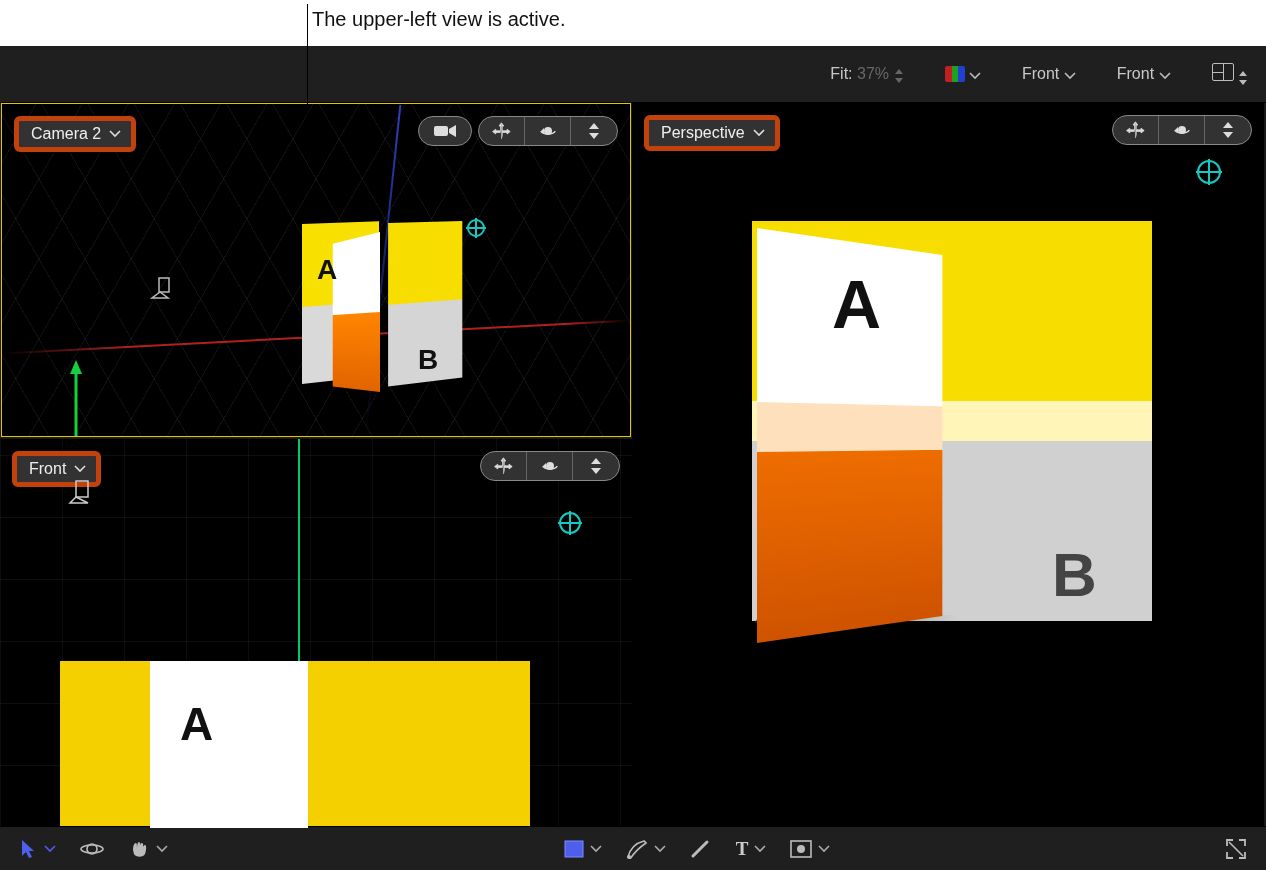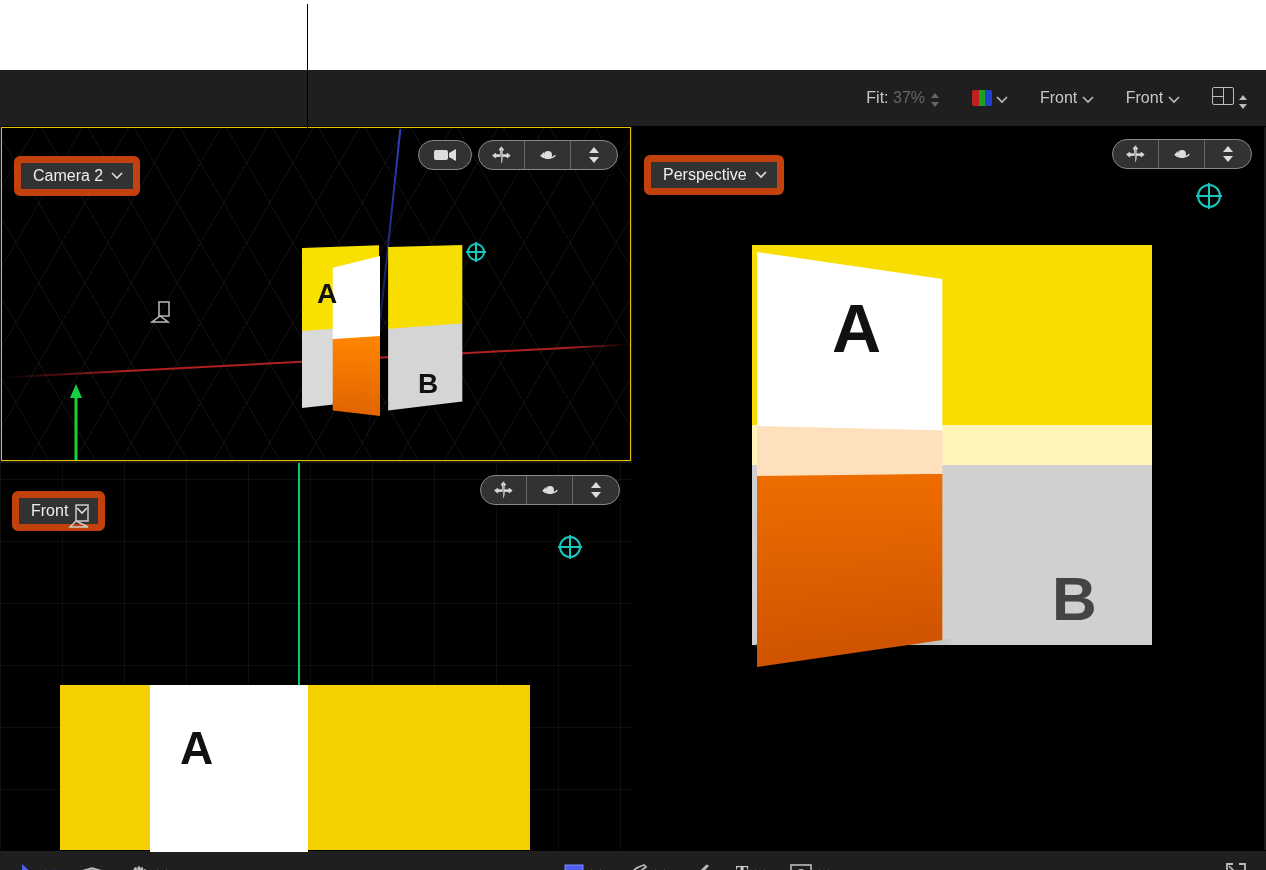--- a/index.html
+++ b/index.html
@@ -35,24 +35,23 @@
     background: #1a1a1a;
   }
   .menubar {
     height: 57px;
     background: #1f1f1f;
     border-bottom: 1px solid #000;
     display: flex;
     justify-content: flex-end;
     align-items: center;
     padding-right: 18px;
-    gap: 32px;
+    gap: 41px;
     font-size: 16px;
     color: #c8c8c8;
-    margin-top: 24px;
   }
   .menubar .fit-label { color: #c8c8c8; }
   .menubar .fit-val { color: #666; }
   .menubar .chev {
     font-size: 11px;
     display:inline-block;
     line-height:0;
   }
   .chev svg { vertical-align: middle; }
   .color-chip {
@@ -86,22 +85,22 @@
     position: absolute;
     background: #000;
     overflow: hidden;
   }
   .vp-tl { left:1px; top:0; width:630px; height:334px; border:1.5px solid #e6c400; }
   .vp-bl { left:0px; top:336px; width:632px; height:389px; }
   .vp-r  { left:632px; top:0; width:632px; height:725px; }
 
   .view-dd {
     position:absolute;
-    top:28px; left:12px;
-    border:7px solid #c2410c;
+    top:12px; left:12px;
+    border:5px solid #c2410c;
     background:#323232;
     border-radius:6px;
     padding:4px 10px 4px 12px;
     font-size:16px;
     color:#eee;
     display:flex; align-items:center; gap:8px;
     z-index:50;
   }
 
   .pillbar {
@@ -216,20 +215,21 @@
     padding:0 20px;
     color:#bbb;
   }
   .toolbar .spacer{flex:1}
   .tool-btn{display:flex;align-items:center;gap:6px}
 </style>
 </head>
 <body>
 
 <div class="caption-area">
+  <div class="caption">The upper-left view is active.</div>
   <div class="callout-line"></div>
 </div>
 
 <div class="app">
 
   <div class="menubar">
     <div>
       <span class="fit-label">Fit:</span>
       <span class="fit-val">37%</span>
       <span class="chev">

